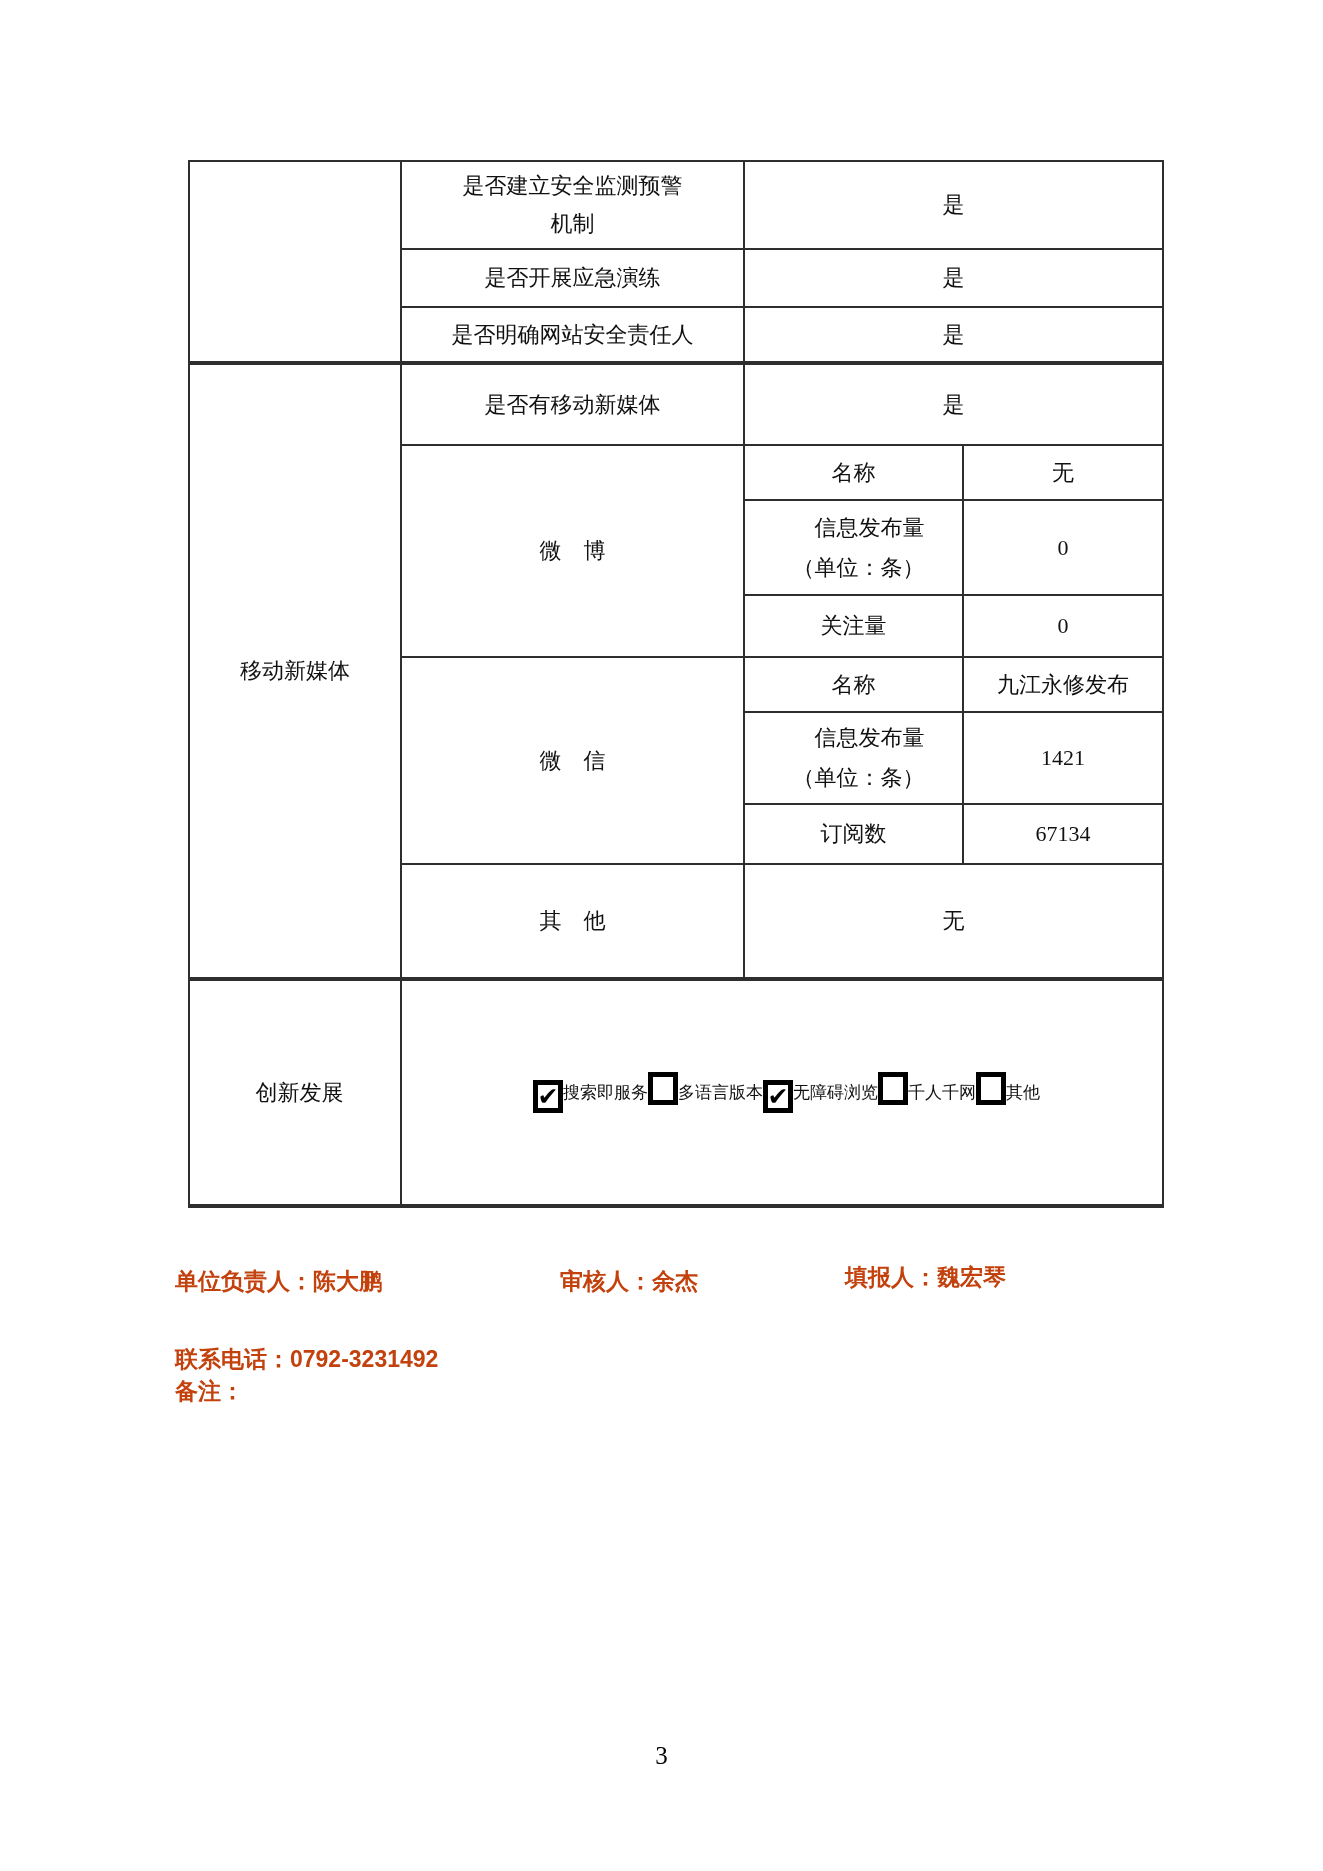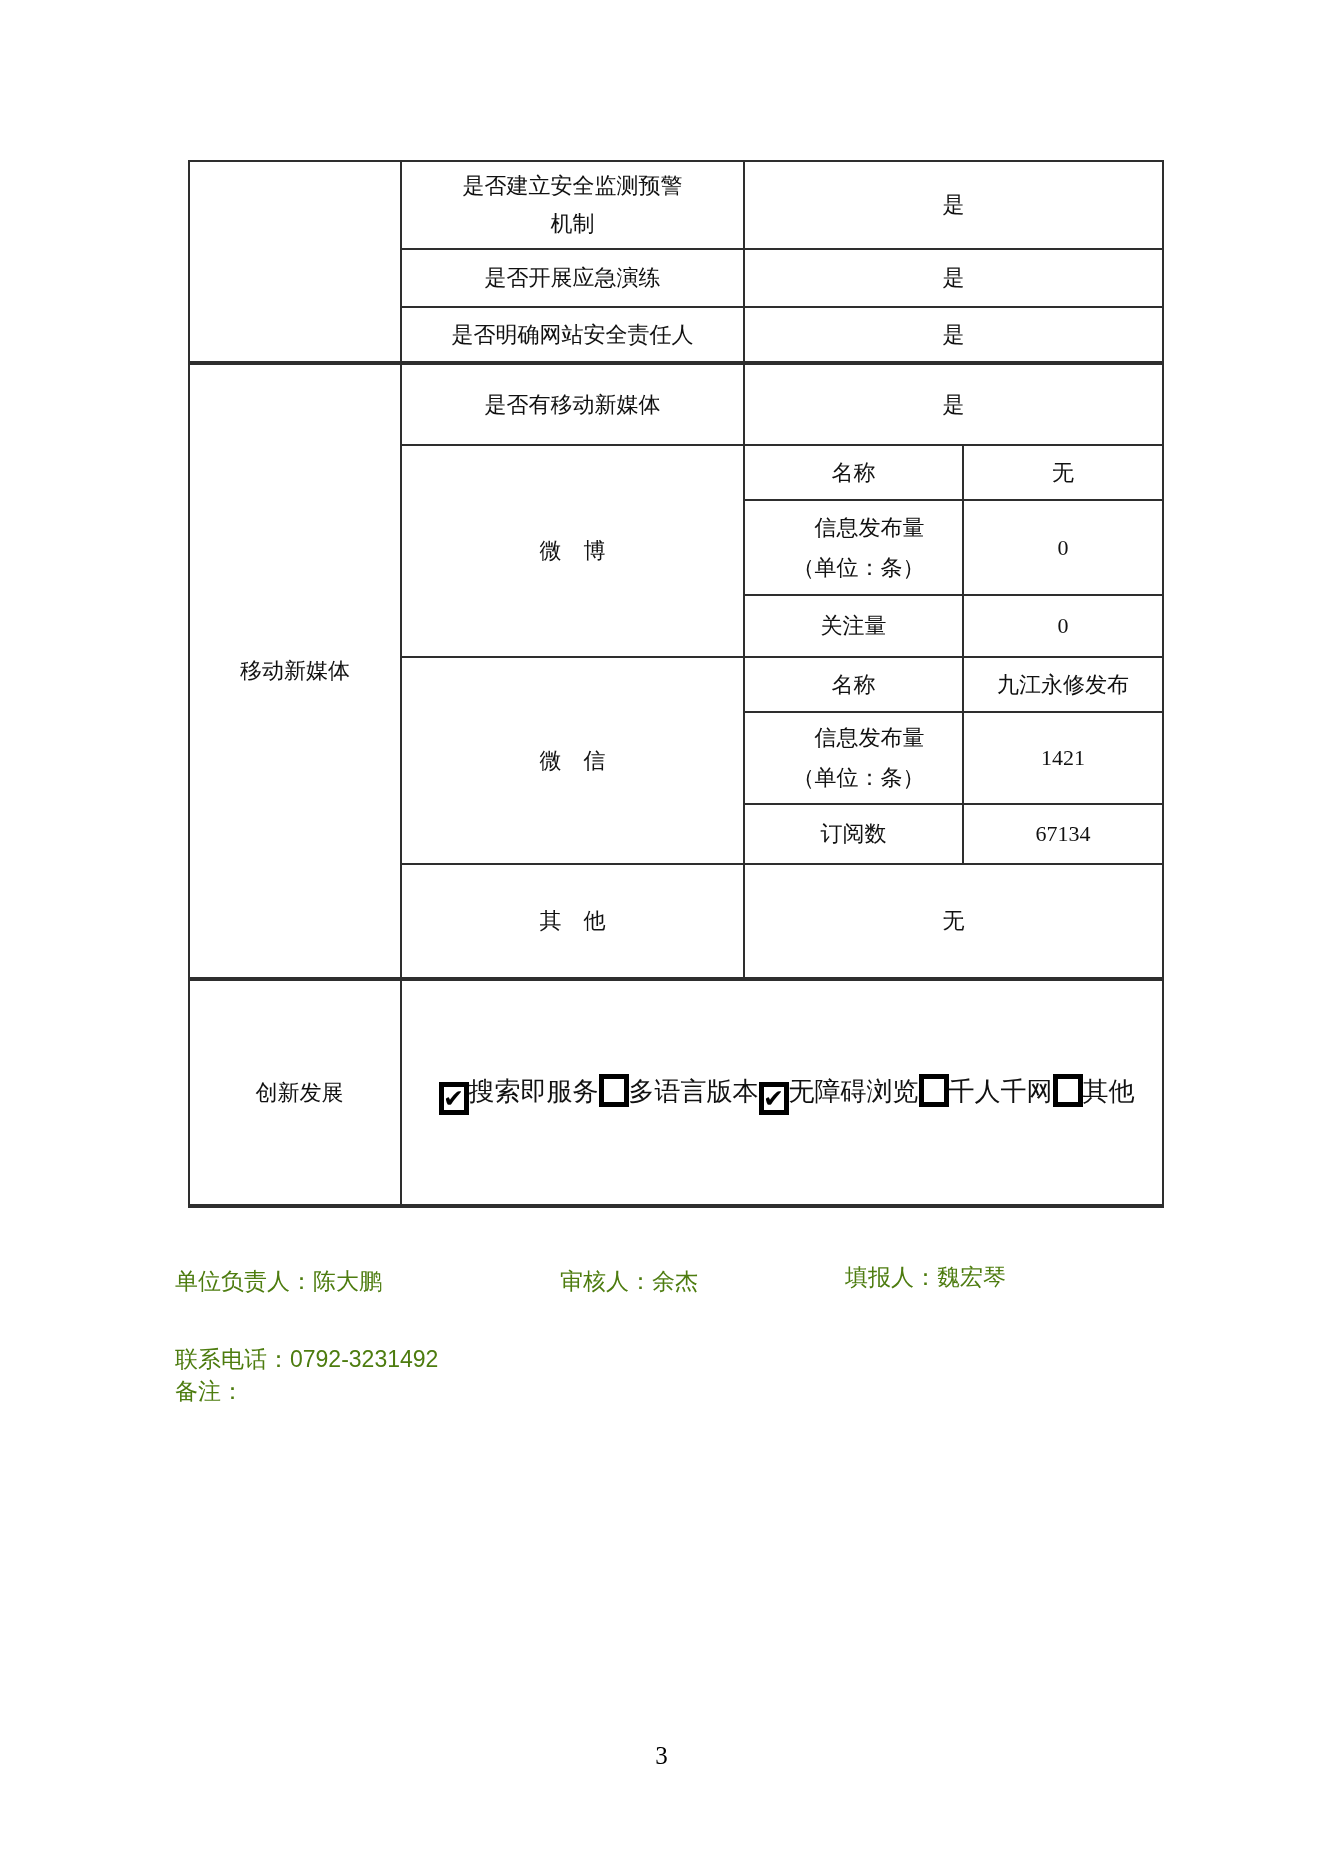--- a/index.html
+++ b/index.html
@@ -43,27 +43,27 @@
     align-items:center;
     justify-content:center;
     font-family:"DejaVu Sans",sans-serif;
     font-size:25px;
     font-weight:900;
     color:#000;
     vertical-align:-7px;
     overflow:visible;
     line-height:1;
   }
-  .opt-label{font-size:26px;}
+  .opt-label{font-size:17px;}
   .note{
     position:absolute;
     font-family:"Liberation Sans",sans-serif;
-    font-weight:400;
+    font-weight:700;
     font-size:23px;
-    color:#4d7c0f;
+    color:#c2410c;
     white-space:nowrap;
   }
   .pageno{
     position:absolute;
     left:0;right:0;
     top:1742px;
     text-align:center;
     font-size:25px;
     color:#000;
   }

